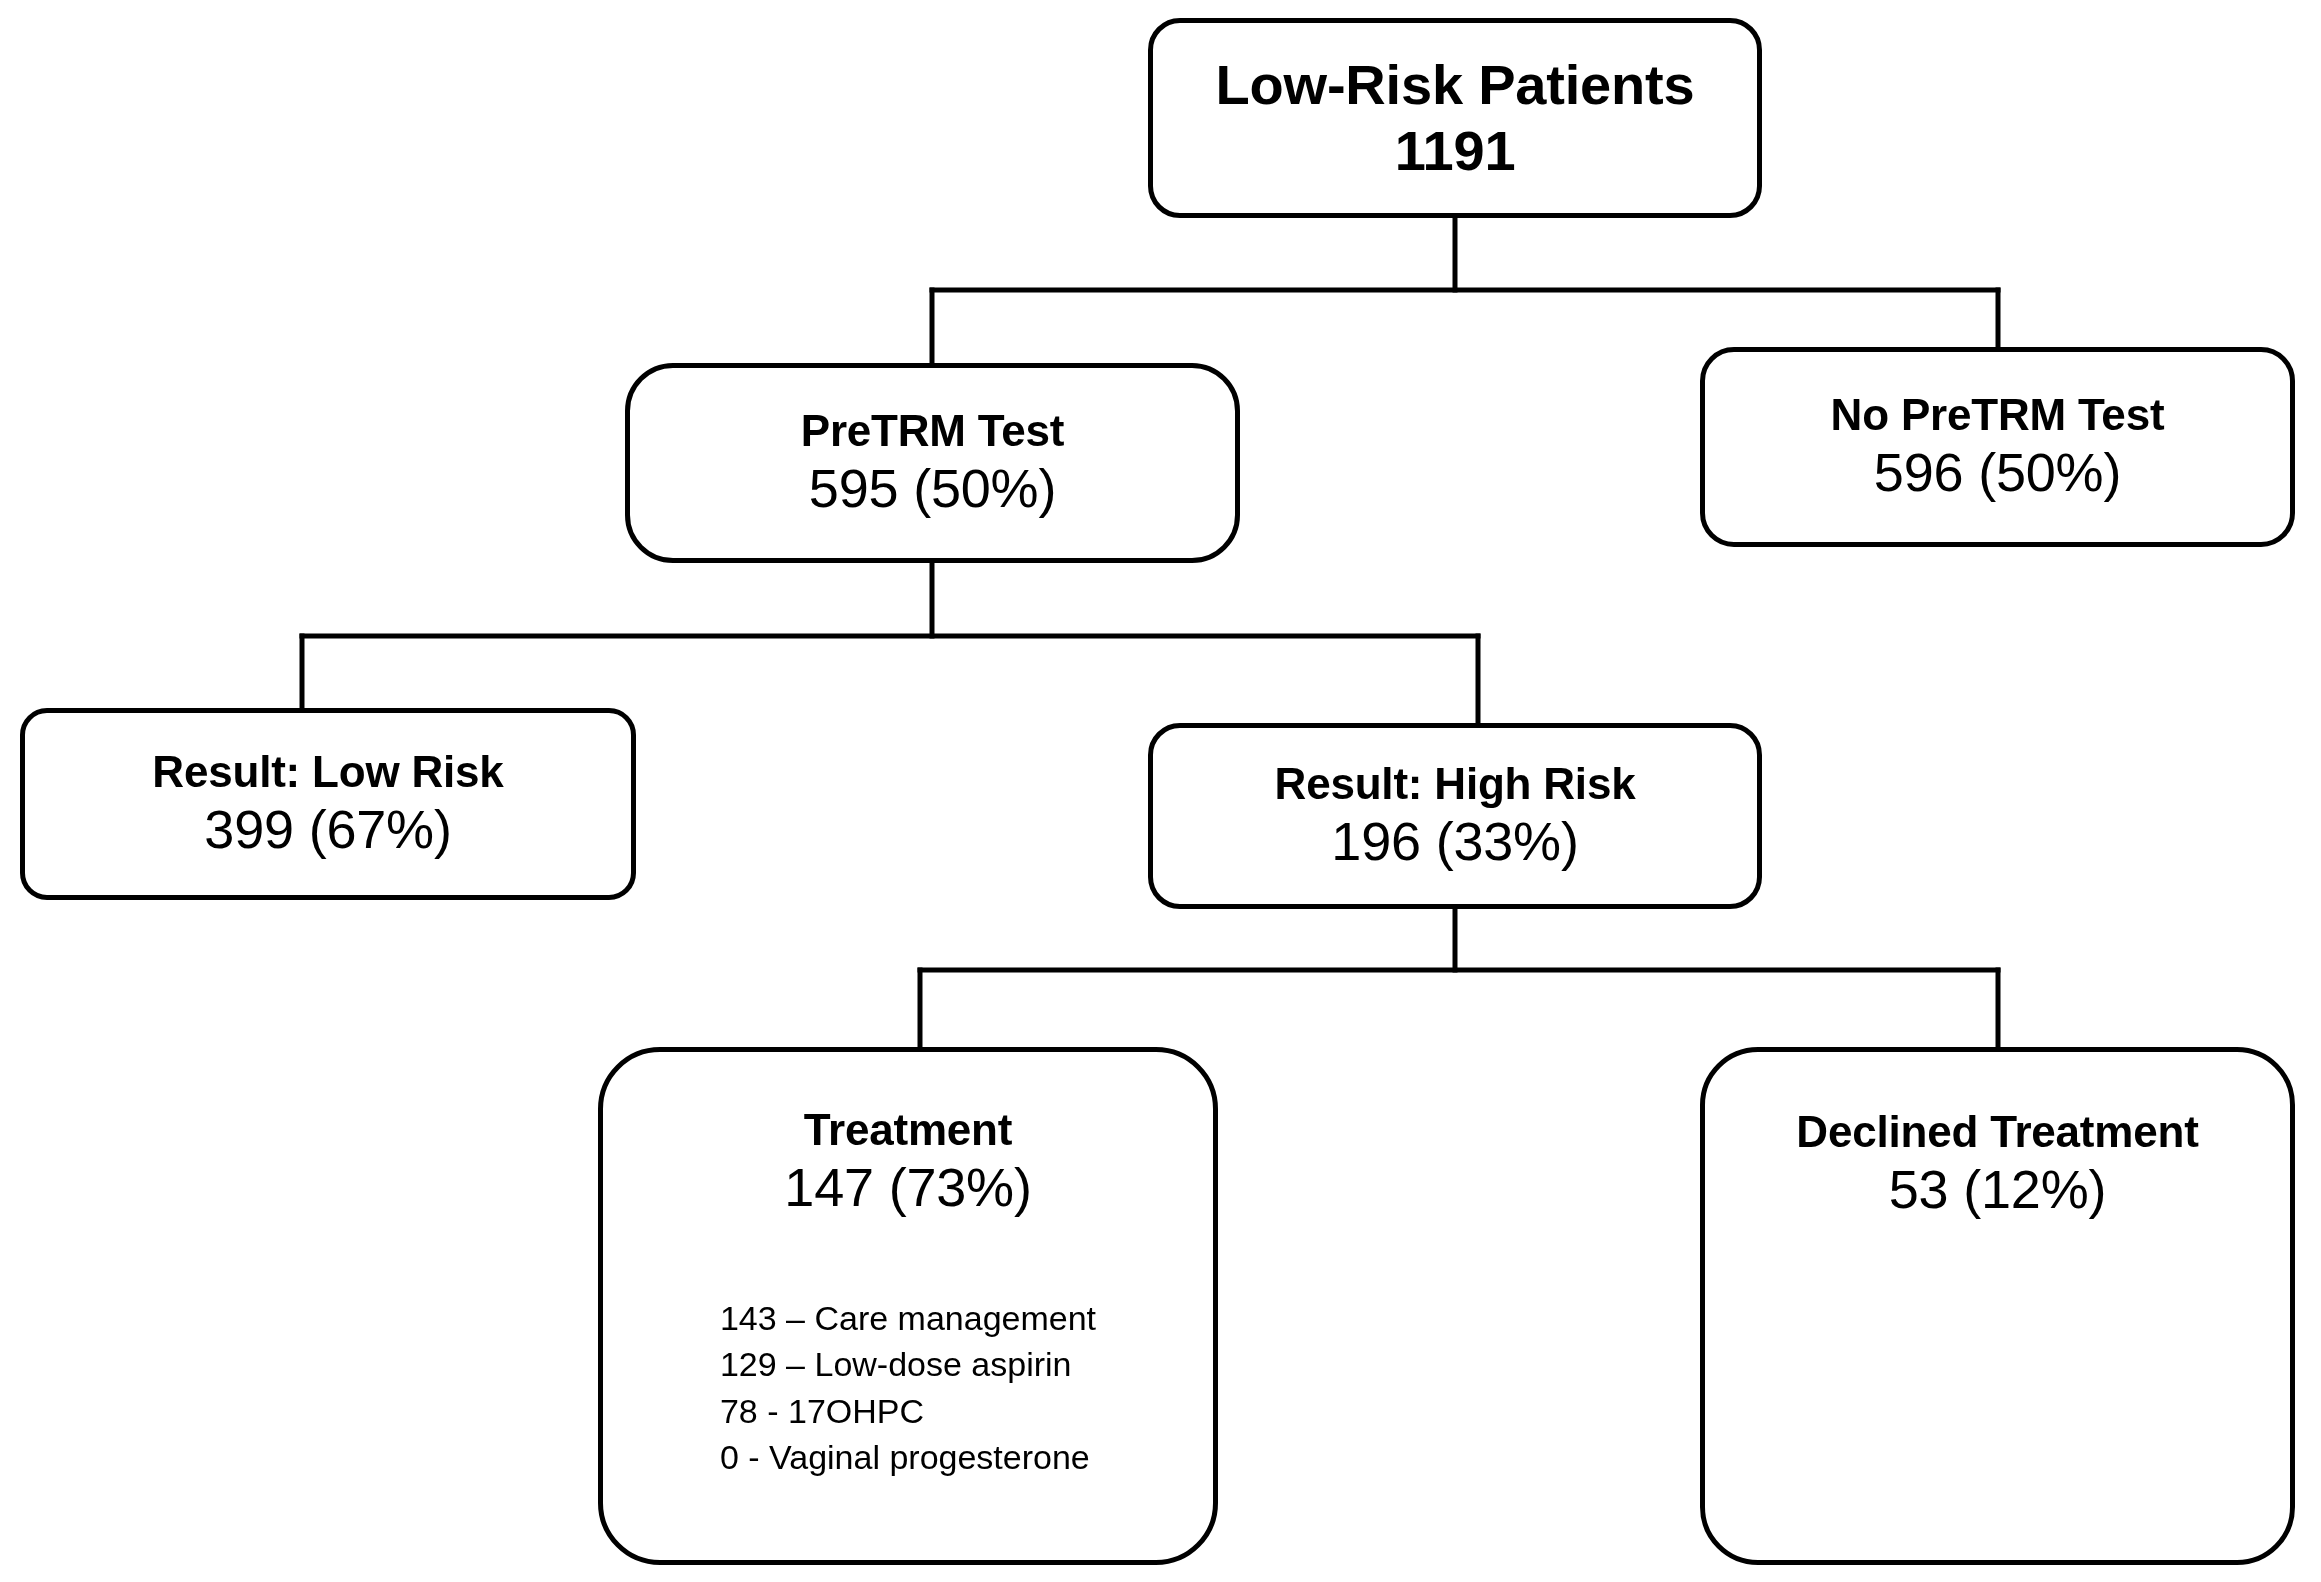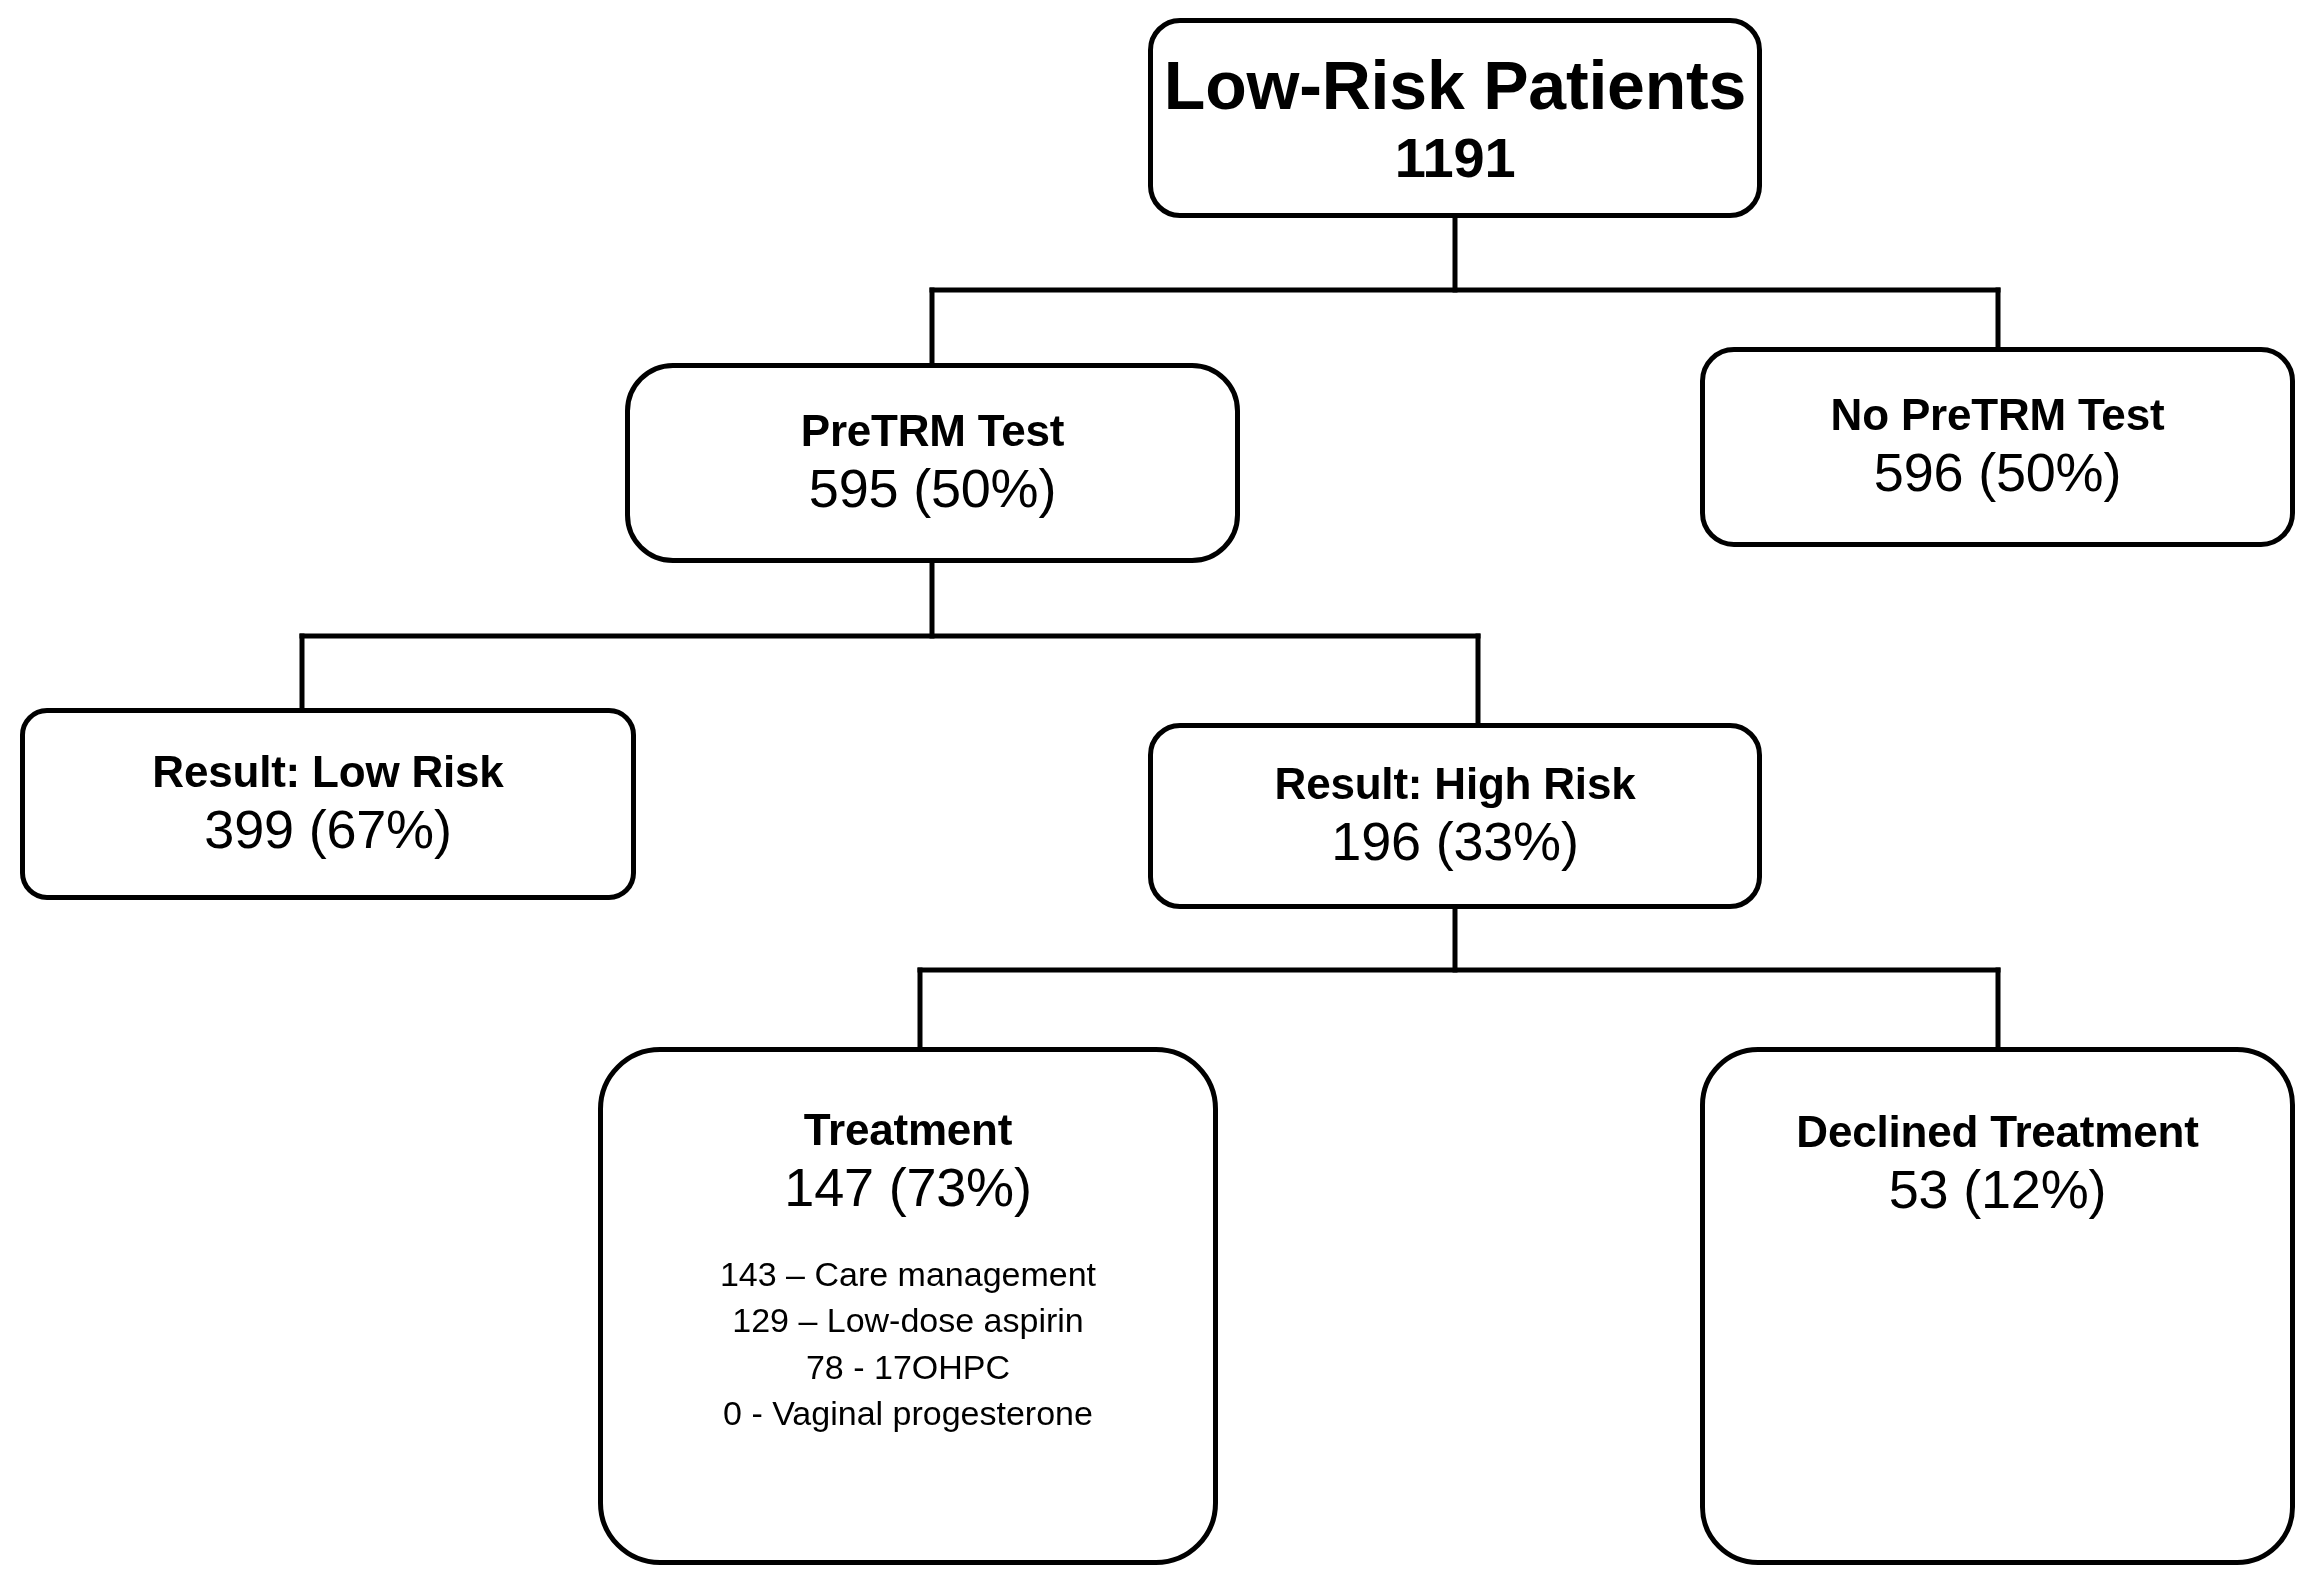--- a/index.html
+++ b/index.html
@@ -49,21 +49,21 @@
     font-weight: 400;
     letter-spacing: -0.2px;
     white-space: nowrap;
   }
 
   
   #node-low-risk-patients {
     left: 1148px; top: 18px; width: 614px; height: 200px;
     border-radius: 32px;
   }
-  #node-low-risk-patients .node-title { font-weight: 700; font-size: 68px; }
+  #node-low-risk-patients .node-title { font-weight: 700; font-size: 56px; }
   #node-low-risk-patients .node-value { font-weight: 700; font-size: 56px; }
 
   #node-pretrm-test {
     left: 625px; top: 363px; width: 615px; height: 200px;
     border-radius: 48px;
   }
   #node-no-pretrm-test {
     left: 1700px; top: 347px; width: 595px; height: 200px;
     border-radius: 34px;
     align-items: center;
@@ -84,24 +84,24 @@
     padding-top: 52px;
   }
   #node-declined-treatment {
     left: 1700px; top: 1047px; width: 595px; height: 518px;
     border-radius: 58px;
     justify-content: flex-start;
     padding-top: 54px;
   }
 
   .treatment-detail-list {
-    margin-top: 32px;
+    margin-top: 76px;
     display: flex;
     flex-direction: column;
-    align-items: center;
+    align-items: flex-start;
     gap: 2px;
   }
   .treatment-detail-line {
     font-size: 34px;
     line-height: 1.31;
     white-space: nowrap;
   }
 </style>
 </head>
 <body>

